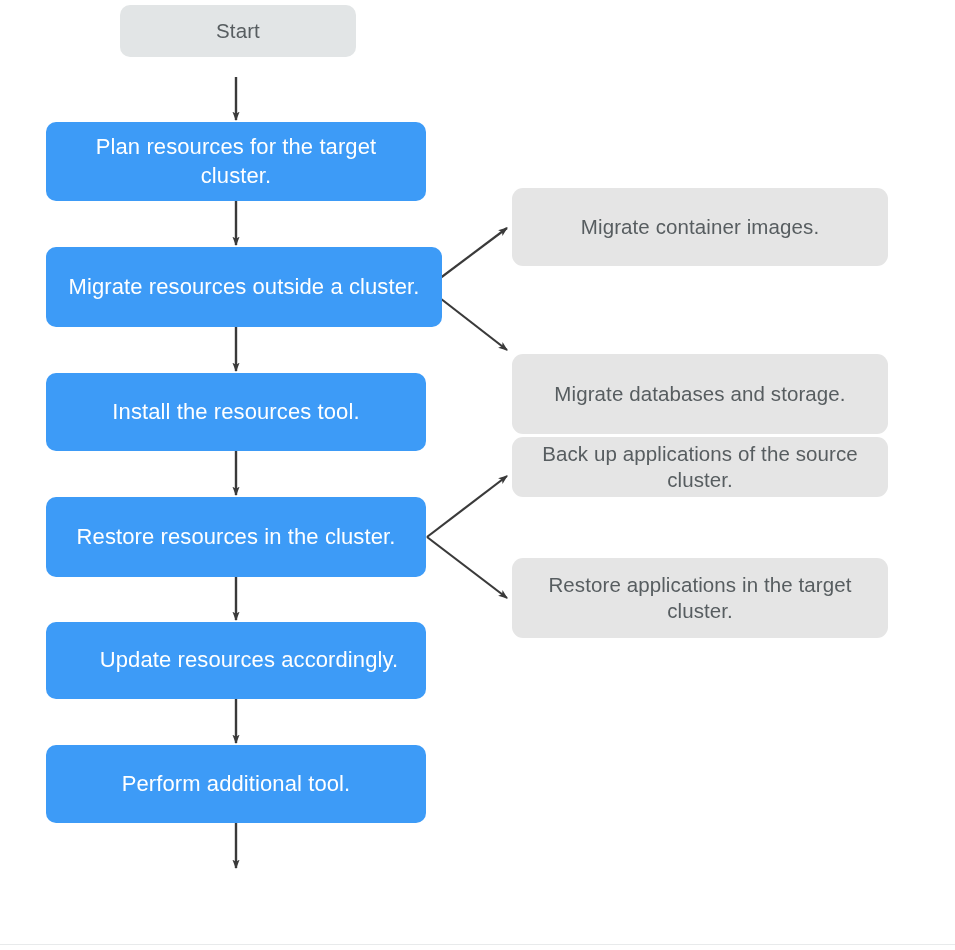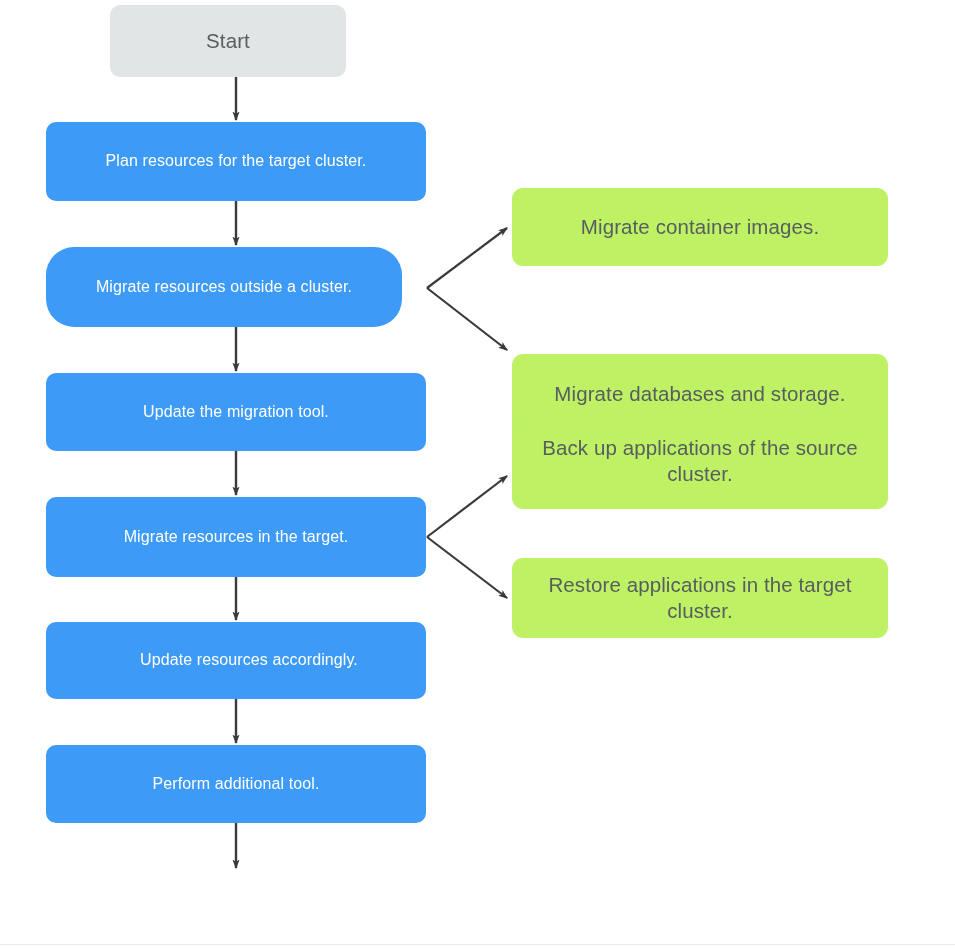--- a/index.html
+++ b/index.html
@@ -39,24 +39,24 @@
     letter-spacing: 0.1px;
   }
   .node-terminal {
     background: #e2e5e6;
     color: #575d60;
     font-size: 20.5px;
   }
   .node-process {
     background: #3d9bf7;
     color: #ffffff;
-    font-size: 16px;
+    font-size: 22px;
   }
   .node-sub {
-    background: #bef264;
+    background: #e5e5e5;
     color: #575d60;
     font-size: 20.5px;
     border-radius: 11px;
   }
   .node-label {
     display: block;
     width: 100%;
   }
   .footer-rule {
     position: absolute;
@@ -92,58 +92,58 @@
       <line x1="427" y1="288" x2="507" y2="228"></line>
       <line x1="427" y1="288" x2="507" y2="350"></line>
     </g>
 
     <g stroke="#3a3a3a" stroke-width="2.2" fill="none" marker-end="url(#arrowhead)">
       <line x1="427" y1="537" x2="507" y2="476"></line>
       <line x1="427" y1="537" x2="507" y2="598"></line>
     </g>
   </svg>
 
-  <div class="node node-terminal" style="left:110px; top:5px; width:236px; height:72px;">
+  <div class="node node-terminal" style="left:120px; top:5px; width:236px; height:52px;">
     <span class="node-label">Start</span>
   </div>
 
   <div class="node node-process" style="left:46px; top:122px; width:380px; height:79px;">
     <span class="node-label">Plan resources for the target cluster.</span>
   </div>
 
-  <div class="node node-process" style="left:46px; top:247px; width:356px; height:80px;border-radius:28px;">
+  <div class="node node-process" style="left:46px; top:247px; width:396px; height:80px;">
     <span class="node-label">Migrate resources outside a cluster.</span>
   </div>
 
   <div class="node node-process" style="left:46px; top:373px; width:380px; height:78px;">
-    <span class="node-label">Update the migration tool.</span>
+    <span class="node-label">Install the resources tool.</span>
   </div>
 
   <div class="node node-process" style="left:46px; top:497px; width:380px; height:80px;">
-    <span class="node-label">Migrate resources in the target.</span>
+    <span class="node-label">Restore resources in the cluster.</span>
   </div>
 
   <div class="node node-process" style="left:46px; top:622px; width:380px; height:77px;padding-left:40px;">
     <span class="node-label">Update resources accordingly.</span>
   </div>
 
   <div class="node node-process" style="left:46px; top:745px; width:380px; height:78px;">
     <span class="node-label">Perform additional tool.</span>
   </div>
 
 
   <div class="node node-sub" style="left:512px; top:188px; width:376px; height:78px;">
     <span class="node-label">Migrate container images.</span>
   </div>
 
   <div class="node node-sub" style="left:512px; top:310px; width:376px; height:80px;margin-top:44px;">
     <span class="node-label">Migrate databases and storage.</span>
   </div>
 
-  <div class="node node-sub" style="left:512px; top:413px; width:376px; height:96px;">
+  <div class="node node-sub" style="left:512px; top:437px; width:376px; height:60px;">
     <span class="node-label">Back up applications of the source cluster.</span>
   </div>
 
   <div class="node node-sub" style="left:512px; top:558px; width:376px; height:80px;">
     <span class="node-label">Restore applications in the target cluster.</span>
   </div>
 
   <div class="footer-rule" style="top:944px;"></div>
 
 </div>

